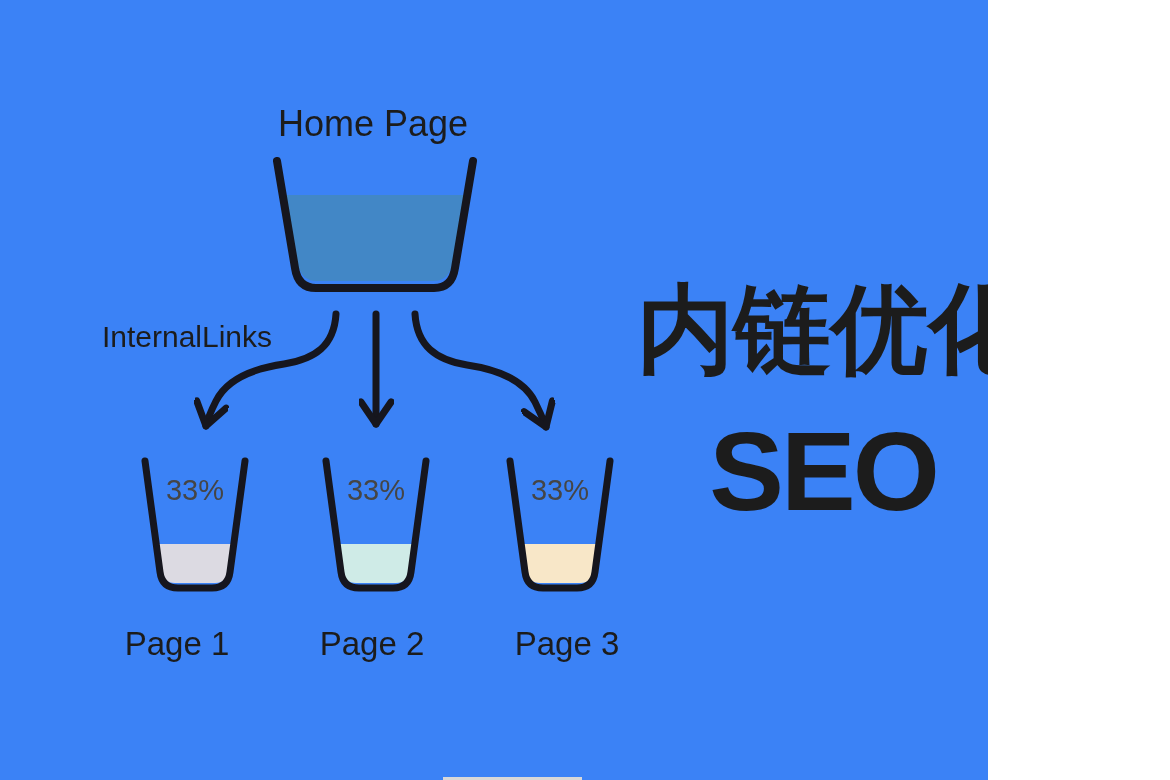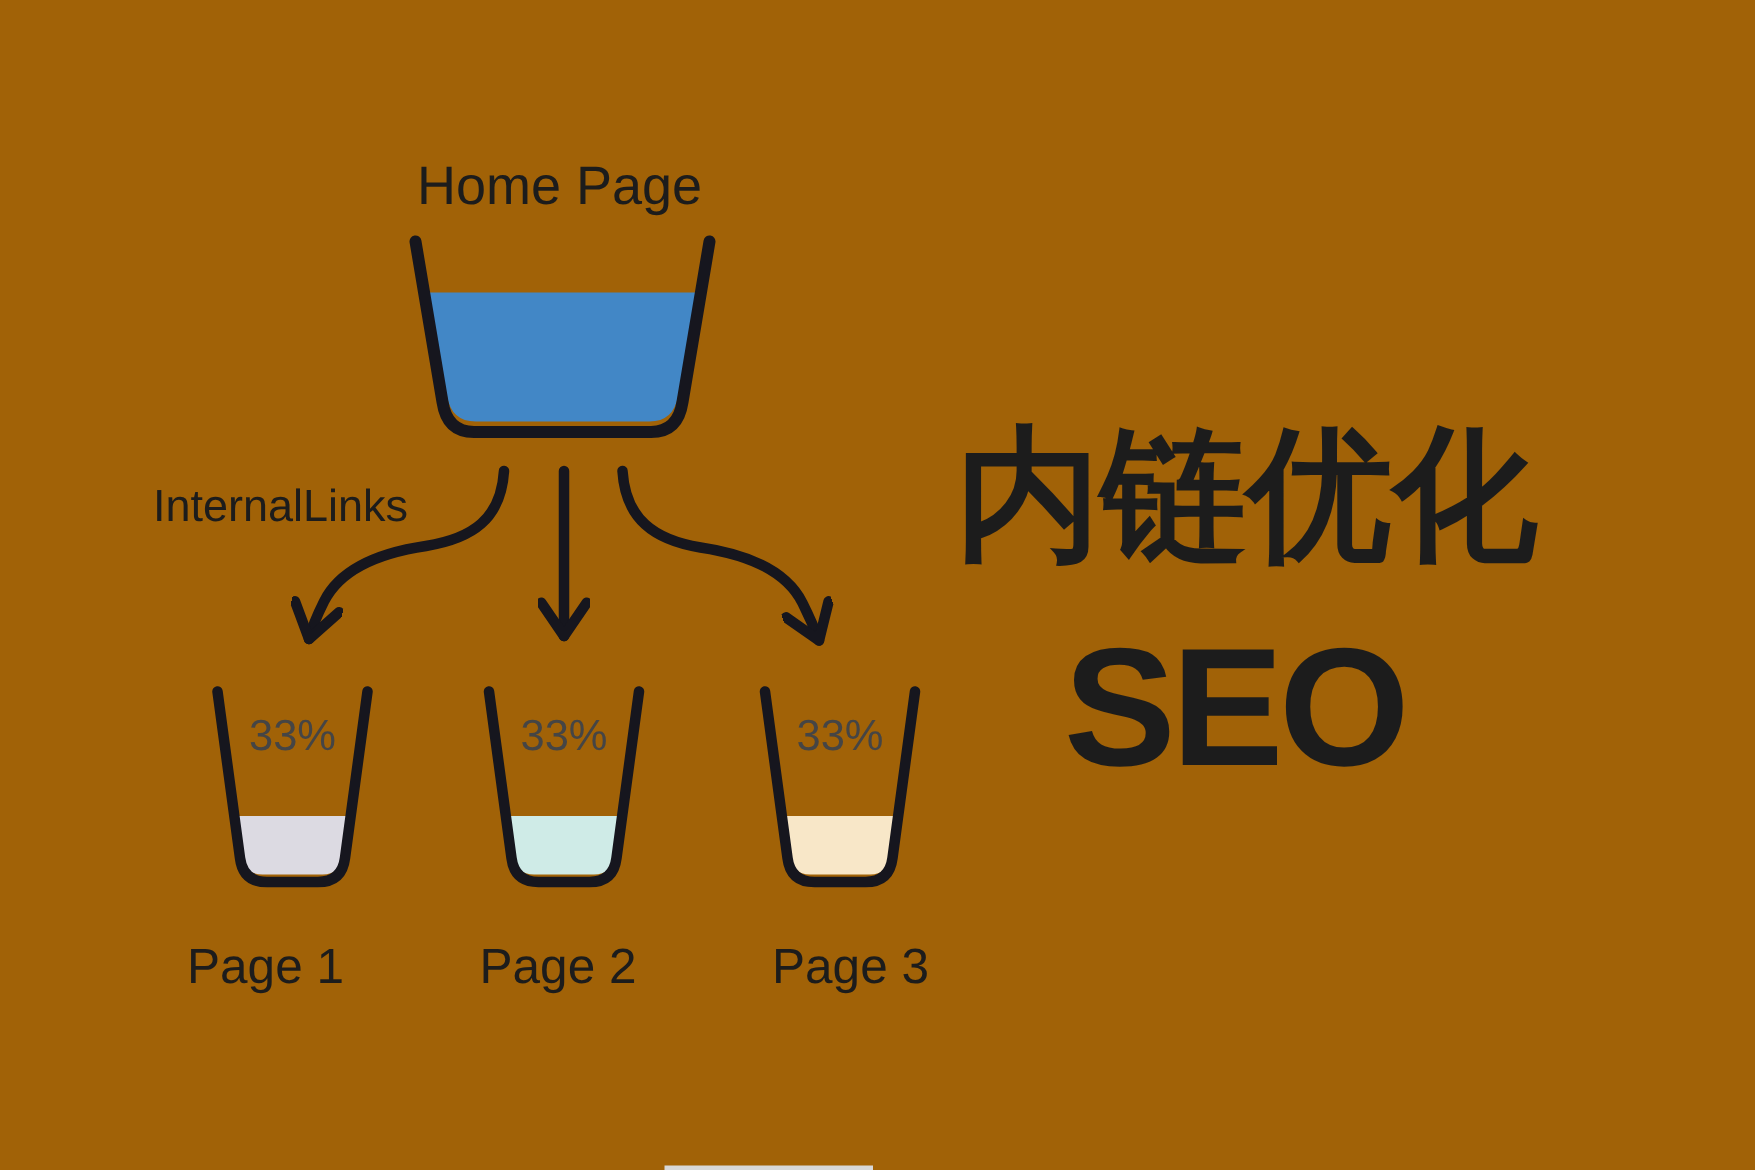--- a/index.html
+++ b/index.html
@@ -2,23 +2,23 @@
 <html><head>
 <meta charset="utf-8">
 <style>
   html, body {
     margin: 0;
     padding: 0;
     background: #ffffff;
   }
   .canvas {
     position: relative;
-    width: 1170px;
+    width: 988px;
     height: 780px;
-    background: #a16207;
+    background: #3b82f6;
     overflow: hidden;
     font-family: "Liberation Sans", sans-serif;
   }
   svg { display: block; }
   .outline {
     fill: none;
     stroke-linecap: round;
     stroke-linejoin: round;
   }
   .arrow {

